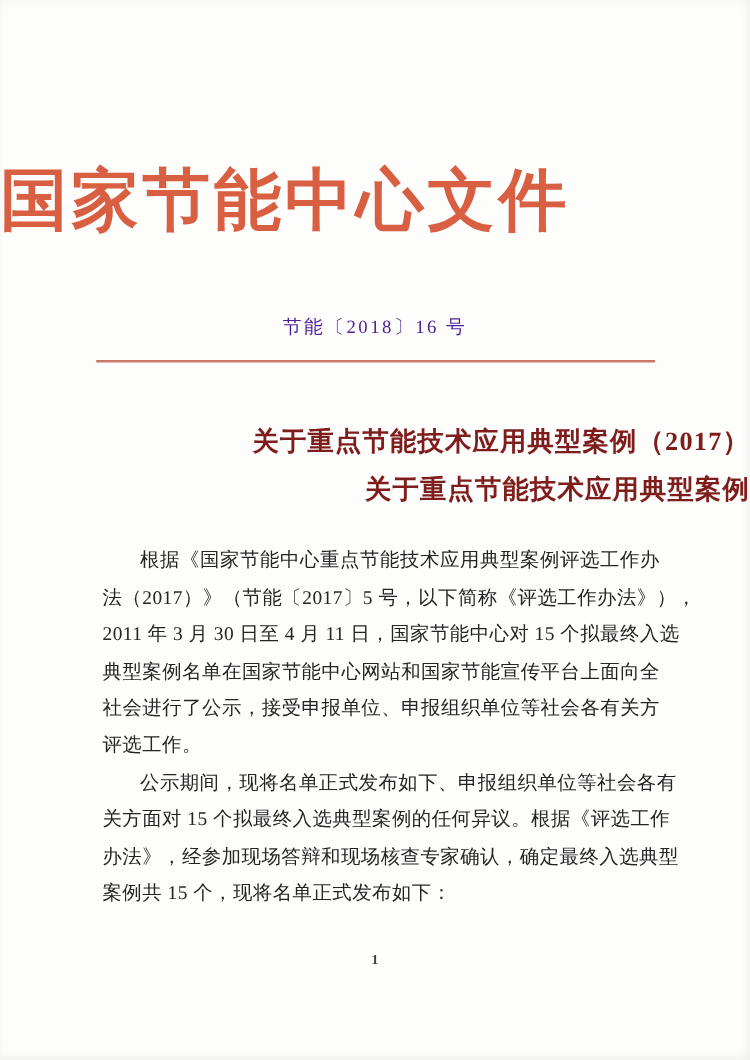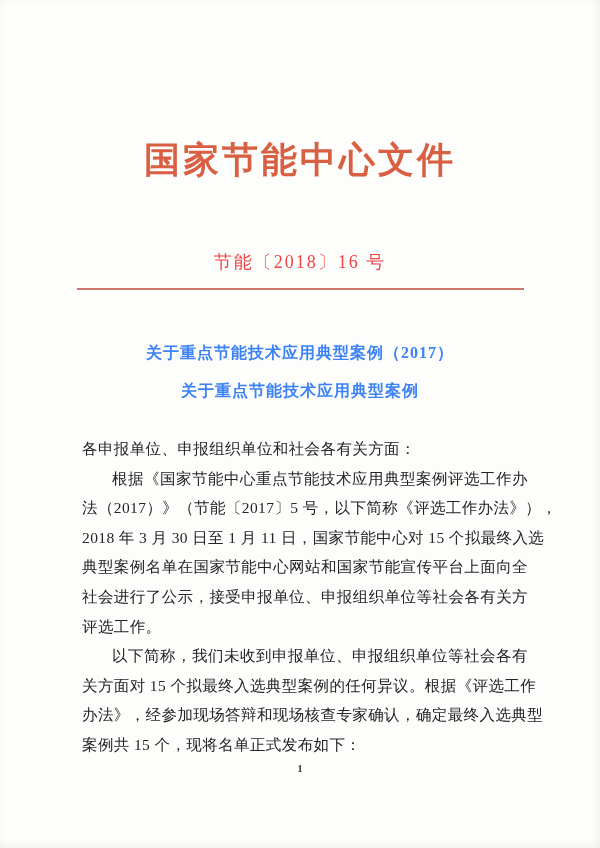--- a/index.html
+++ b/index.html
@@ -18,59 +18,58 @@
     height: 848px;
     background: #fdfdfc;
     overflow: hidden;
     box-shadow: inset -3px 0 8px rgba(0,0,0,0.035), inset 0 -3px 8px rgba(0,0,0,0.03);
   }
   .agency-title {
     position: absolute;
     top: 133px;
     left: 0;
     width: 100%;
-    text-align: center;
-    font-size: 36px;
+    font-size: 54px;
     line-height: 54px;
     font-weight: bold;
     color: var(--accent, #d95f43);
     letter-spacing: 3px;
     white-space: nowrap;
     font-family: Liberation Serif, serif;
   }
   .doc-number {
     position: absolute;
     top: 251px;
     left: 0;
     width: 100%;
     text-align: center;
-    font-size: 18px;
+    font-size: 15px;
     line-height: 22px;
-    color: #ef4444;
+    color: #4c1d95;
     letter-spacing: 2px;
     white-space: nowrap;
   }
   .red-rule {
     position: absolute;
     top: 288px;
     left: 77px;
     width: 447px;
     height: 2px;
     background: var(--rule, #c9786a);
   }
   .notice-title {
     position: absolute;
     top: 334px;
     left: 0;
     width: 100%;
-    text-align: center;
-    font-size: 16px;
+    text-align: right;
+    font-size: 21px;
     line-height: 38px;
     font-weight: bold;
-    color: #3b82f6;
+    color: #7f1d1d;
     letter-spacing: 1px;
   }
   .doc-body {
     position: absolute;
     top: 434px;
     left: 82px;
     width: 446px;
     font-size: 15.5px;
     color: #242424;
     letter-spacing: 0.4px;
@@ -111,28 +110,27 @@
   <div class="doc-number">节能〔2018〕16 号</div>
 
   <div class="red-rule"></div>
 
   <div class="notice-title">
     <div>关于重点节能技术应用典型案例（2017）</div>
     <div>关于重点节能技术应用典型案例</div>
   </div>
 
   <div class="doc-body" id="body-lines">
-      <div class="body-line">各申报单位、申报组织单位和社会各有关方面：</div>
       <div class="body-line indent fill">根据《国家节能中心重点节能技术应用典型案例评选工作办</div>
       <div class="body-line fill">法（2017）》（节能〔2017〕5 号，以下简称《评选工作办法》），</div>
-      <div class="body-line fill">2018 年 3 月 30 日至 1 月 11 日，国家节能中心对 15 个拟最终入选</div>
+      <div class="body-line fill">2011 年 3 月 30 日至 4 月 11 日，国家节能中心对 15 个拟最终入选</div>
       <div class="body-line fill">典型案例名单在国家节能中心网站和国家节能宣传平台上面向全</div>
       <div class="body-line fill">社会进行了公示，接受申报单位、申报组织单位等社会各有关方</div>
       <div class="body-line">评选工作。</div>
-      <div class="body-line indent fill">以下简称，我们未收到申报单位、申报组织单位等社会各有</div>
+      <div class="body-line indent fill">公示期间，现将名单正式发布如下、申报组织单位等社会各有</div>
       <div class="body-line fill">关方面对 15 个拟最终入选典型案例的任何异议。根据《评选工作</div>
       <div class="body-line fill">办法》，经参加现场答辩和现场核查专家确认，确定最终入选典型</div>
       <div class="body-line">案例共 15 个，现将名单正式发布如下：</div>
     </div>
 
   <div class="page-number">1</div>
 
 </div>
 
 </body></html>

